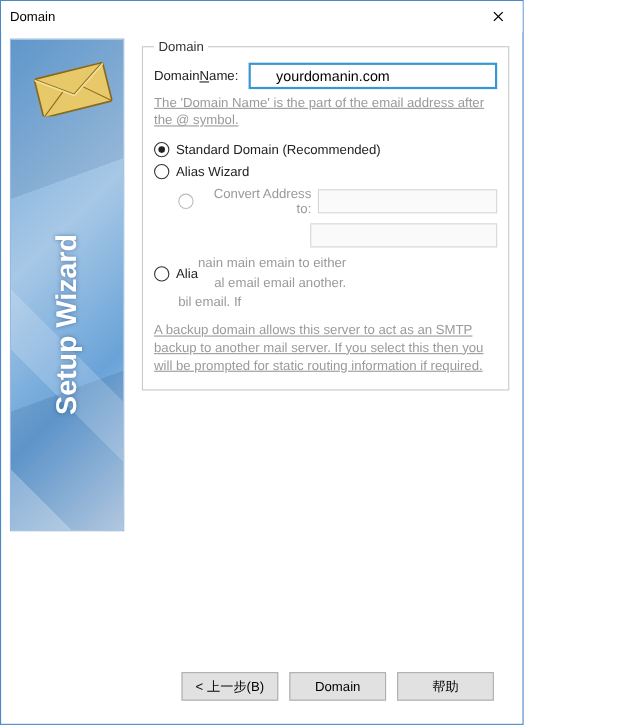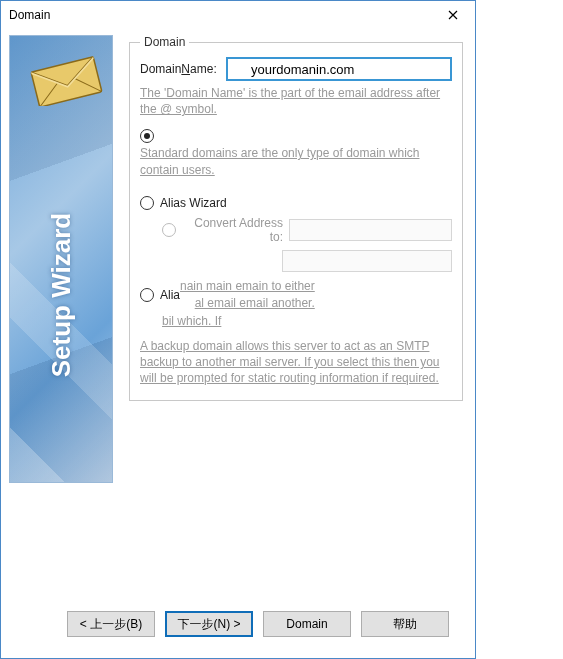--- a/index.html
+++ b/index.html
@@ -136,21 +136,20 @@
     margin-top: 6px; margin-bottom: 6px; text-align: right;
   }
   .dis-input {
     width: 170px; height: 22px;
     border: 1px solid #d6d6d6;
     background: #fafafa;
   }
   .frag {
     color: #9a9a9a;
     line-height: 1.45;
-    text-decoration: underline;
   }
   .frag-block { margin: 4px 0 8px 0; }
   .frag-block .line { display: block; }
   .frag-row1 { display: flex; justify-content: flex-start; }
   .frag-row1 .r { text-align: right; }
   .footer {
     height: 54px;
     display: flex;
     align-items: center;
     justify-content: flex-end;
@@ -207,22 +206,22 @@
             <span>Domain </span>
               <span class="accel">N</span>
               <span>ame:</span>
           </div>
           <input class="text" type="text" value="yourdomanin.com" style="">
         </div>
         <div class="hint">The 'Domain Name' is the part of the email address after the @ symbol.</div>
 
         <div class="radio-row">
           <span class="radio checked"></span>
-        </div>
-        <div class="hint" style="margin-bottom:18px">Standard domains are the only type of domain which contain users.</div>
+          <span>Standard Domain (Recommended)</span>
+        </div>
 
         <div class="radio-row">
           <span class="radio"></span>
           <span>Alias Wizard</span>
         </div>
         <div class="sub-indent">
           <span class="radio disabled"></span>
           <span>Convert Address to:</span>
           <div class="dis-input"></div>
         </div>
@@ -234,29 +233,28 @@
           <div class="frag-row1">
             <div class="radio-row" style="margin:0">
               <span class="radio"></span>
               <span>Alia</span>
             </div>
             <div class="frag r">
               <span class="line">nain main emain to either</span>
               <span class="line">al email email another.</span>
             </div>
           </div>
-          <div class="frag" style="margin-left:22px">bil which. If</div>
+          <div class="frag" style="margin-left:22px">bil email. If</div>
         </div>
 
         <div class="hint" style="margin-bottom:0">A backup domain allows this server to act as an SMTP backup to another mail server. If you select this then you will be prompted for static routing information if required.</div>
       </fieldset>
     </div>
 
   </div>
 
   <div class="footer">
     <button class="btn">&lt; 上一步(B)</button>
-    <button class="btn primary">下一步(N) &gt;</button>
     <button class="btn">Domain</button>
     <button class="btn">帮助</button>
   </div>
 
 </div>
 
 </body></html>

